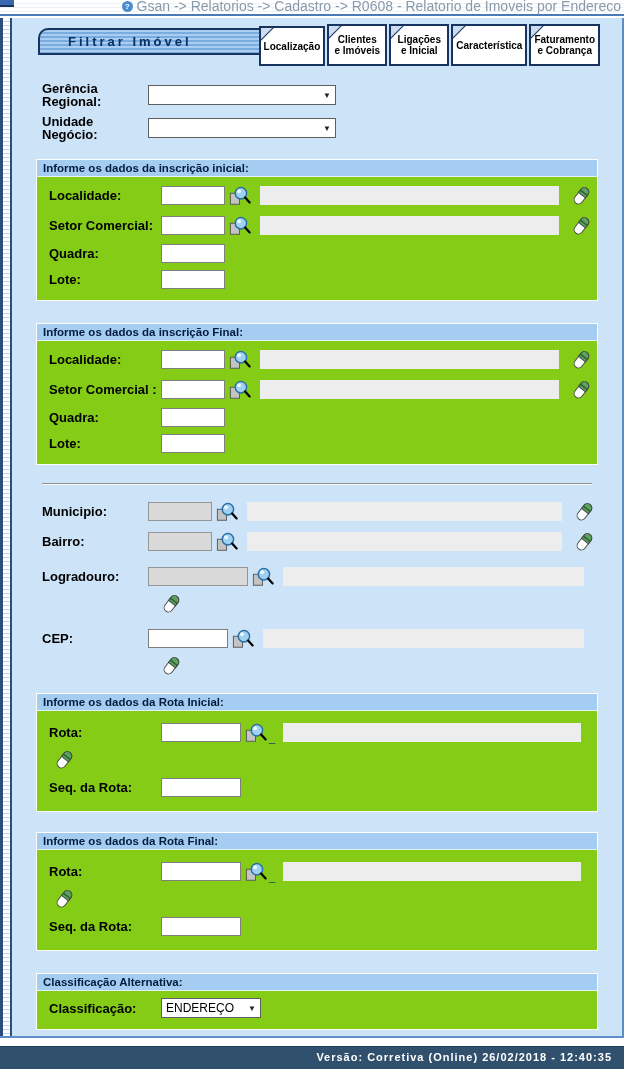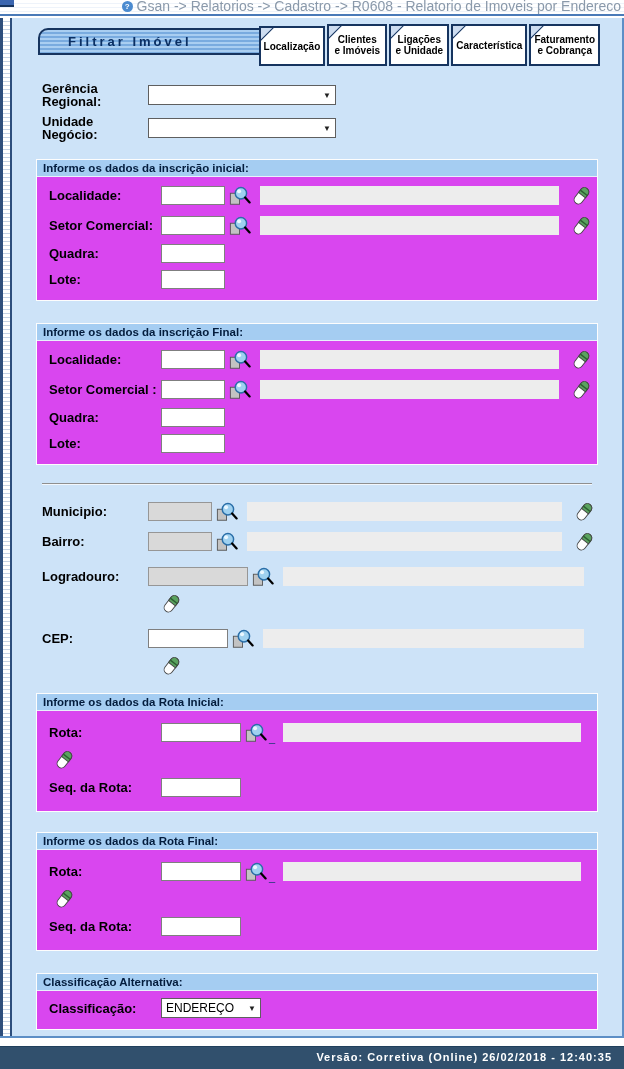--- a/index.html
+++ b/index.html
@@ -56,21 +56,21 @@
   .row.sub { margin:-3px 4px 4px 122px; }
   .row.sub2 { margin:-3px 4px 4px 134px; }
 
   
   .select { width:188px; height:20px; border:1px solid #5f5f5f; background:#fff; display:flex; align-items:center;
             justify-content:space-between; padding:0 4px; font-size:11px; cursor:pointer; }
   .select.sm { width:100px; font-size:12px; }
   .chev { font-size:8px; color:#222; }
 
   
-  .section { border:1px solid #fdfdfd; margin:12px 2px; background:#d946ef; padding-bottom:4px; }
+  .section { border:1px solid #fdfdfd; margin:12px 2px; background:#84cc16; padding-bottom:4px; }
   .section-header { background:#a5cdf2; border-bottom:1px solid #e8f1fb; font-weight:bold; font-size:11.5px;
                     color:#031c3d; padding:2px 6px; }
   .section .row { margin-left:12px; }
   .section .lbl { width:112px; }
 
   hr.gray { border:0; border-top:1px solid #8f8f8f; box-shadow:0 1px 0 #f2f7fd; margin:18px 8px 16px; }
   hr.dark { border:0; border-top:2px solid #17293b; margin:6px 8px 4px; }
 
   
   .advance-row { display:flex; justify-content:center; align-items:center; gap:4px; margin:16px 0 10px; }
@@ -124,21 +124,21 @@
         <div class="tabs">
           <div class="tab active">
             <span>Localização</span>
           </div>
           <div class="tab">
             <span>Clientes</span>
             <span>e Imóveis</span>
           </div>
           <div class="tab">
             <span>Ligações</span>
-            <span>e Unidade</span>
+            <span>e Inicial</span>
           </div>
           <div class="tab">
             <span>Característica</span>
           </div>
           <div class="tab">
             <span>Faturamento</span>
             <span>e Cobrança</span>
           </div>
         </div>
       </div>

